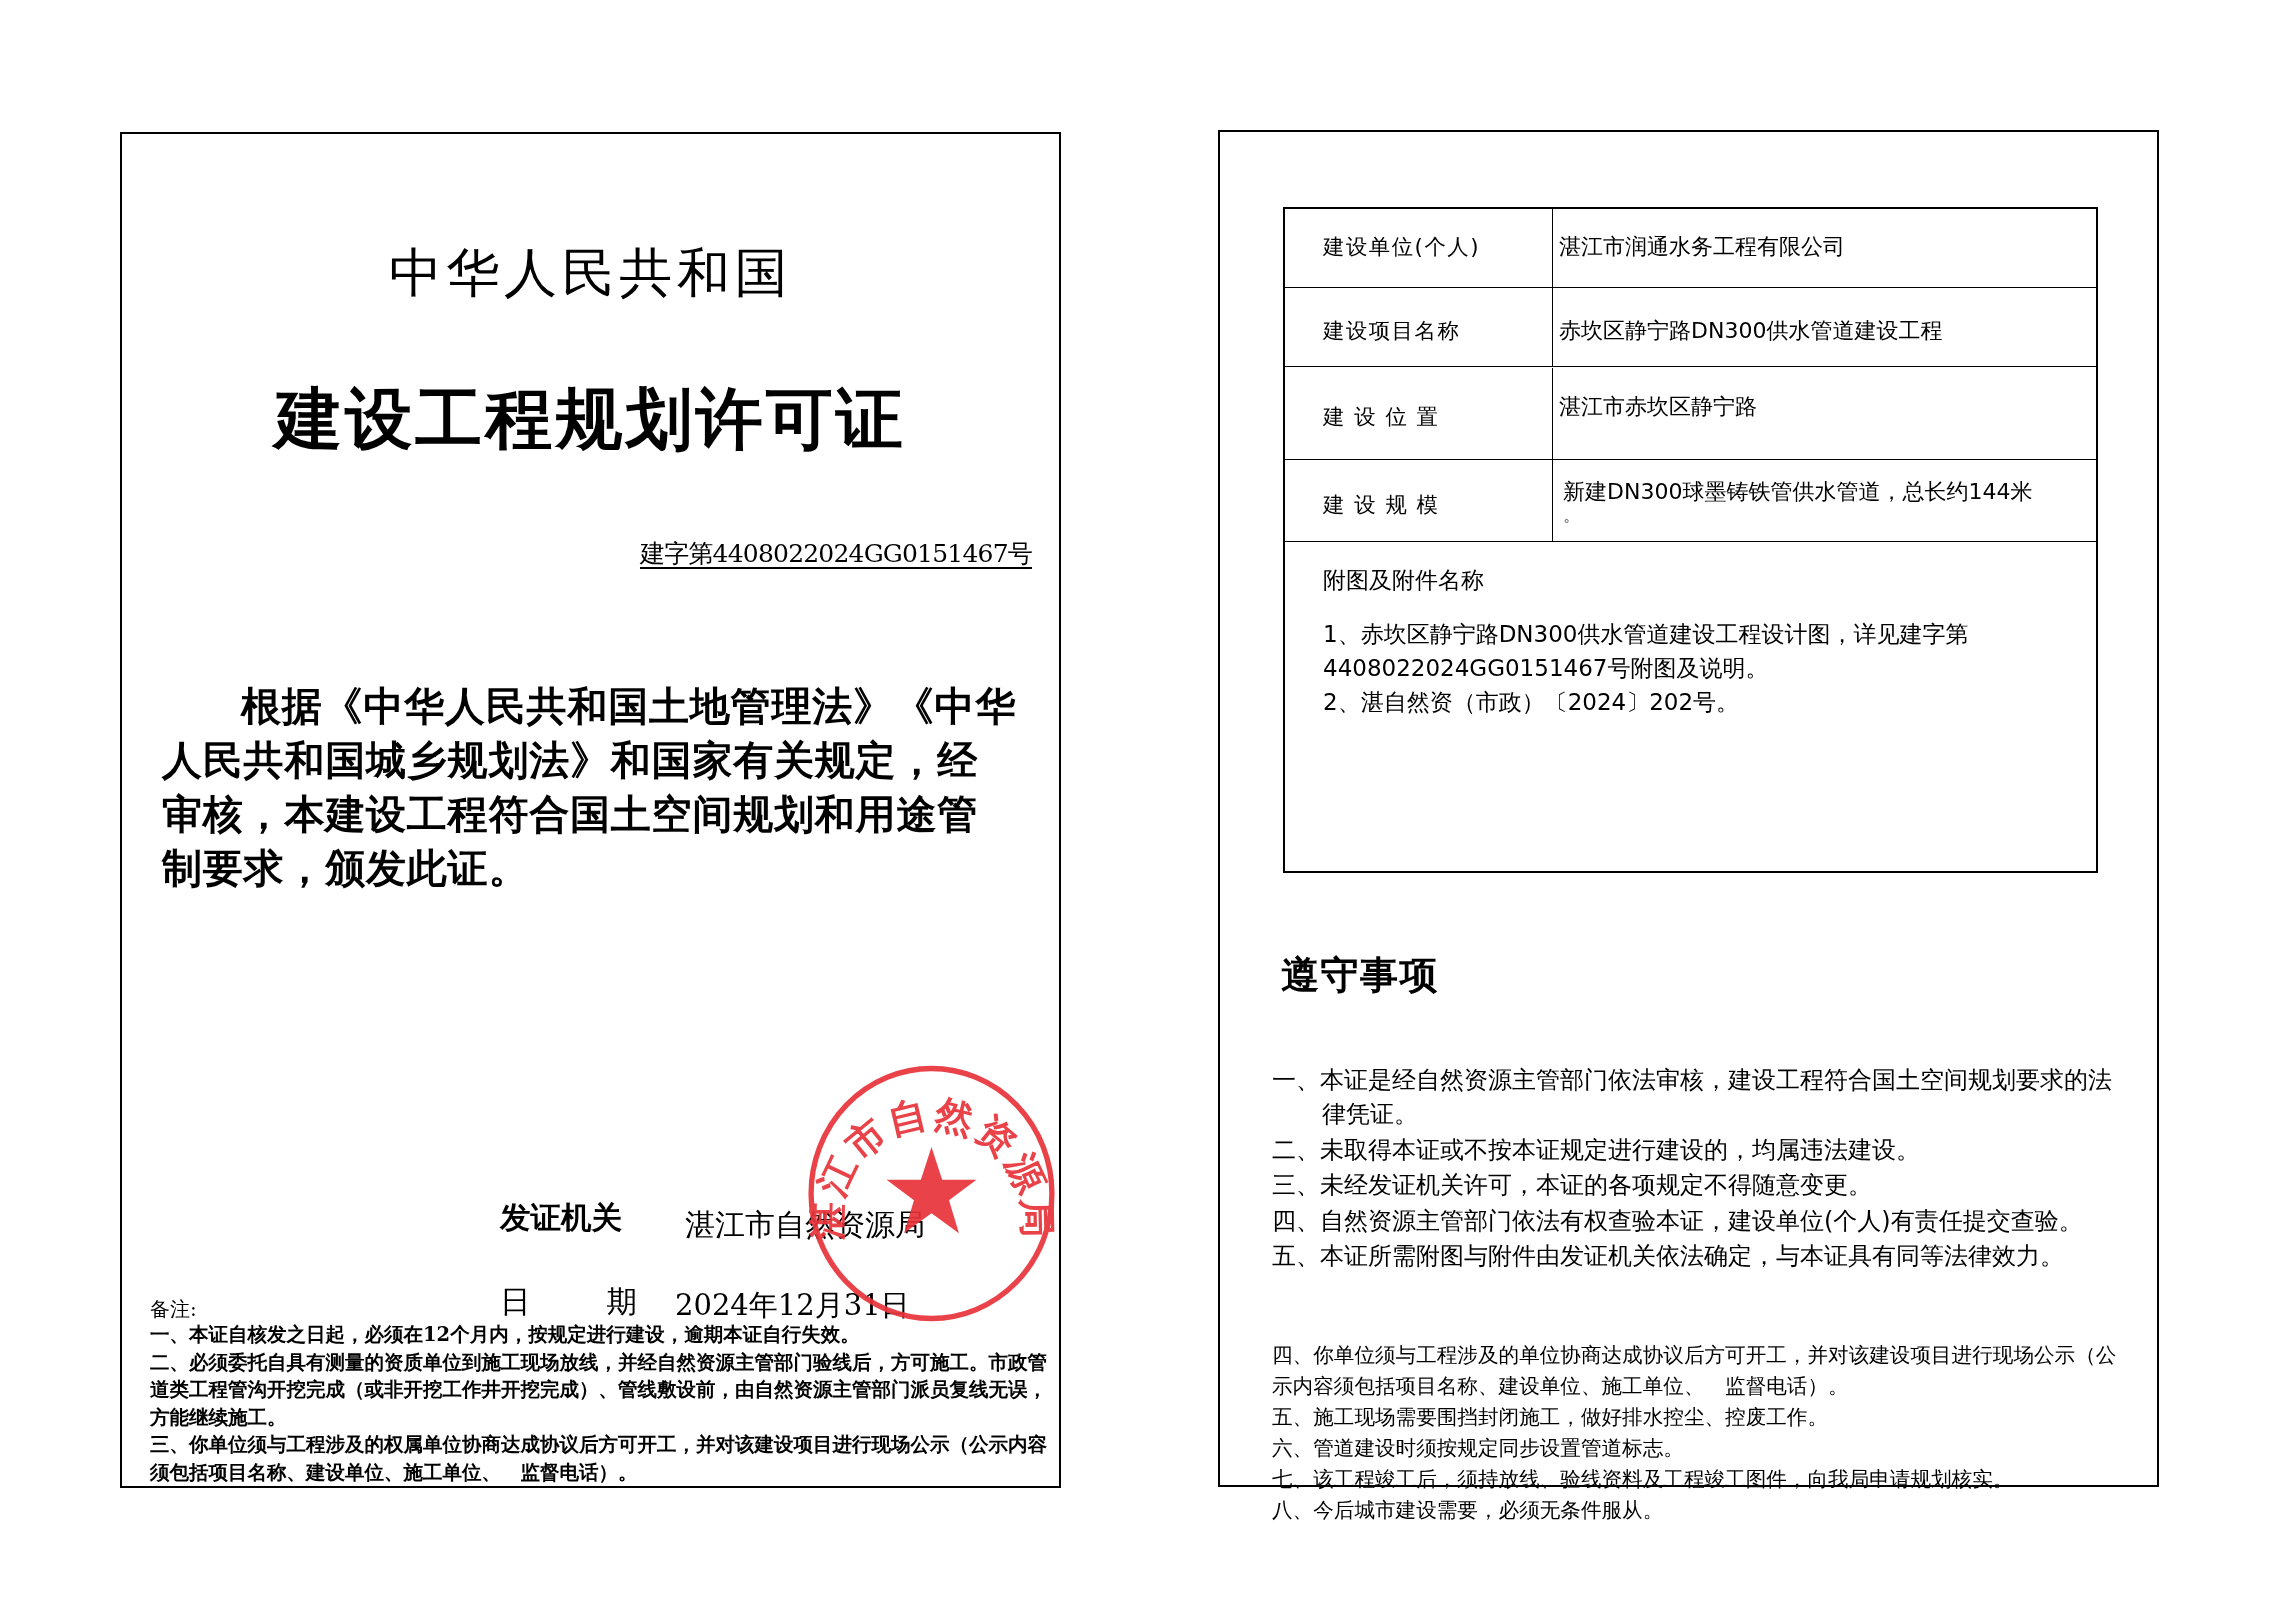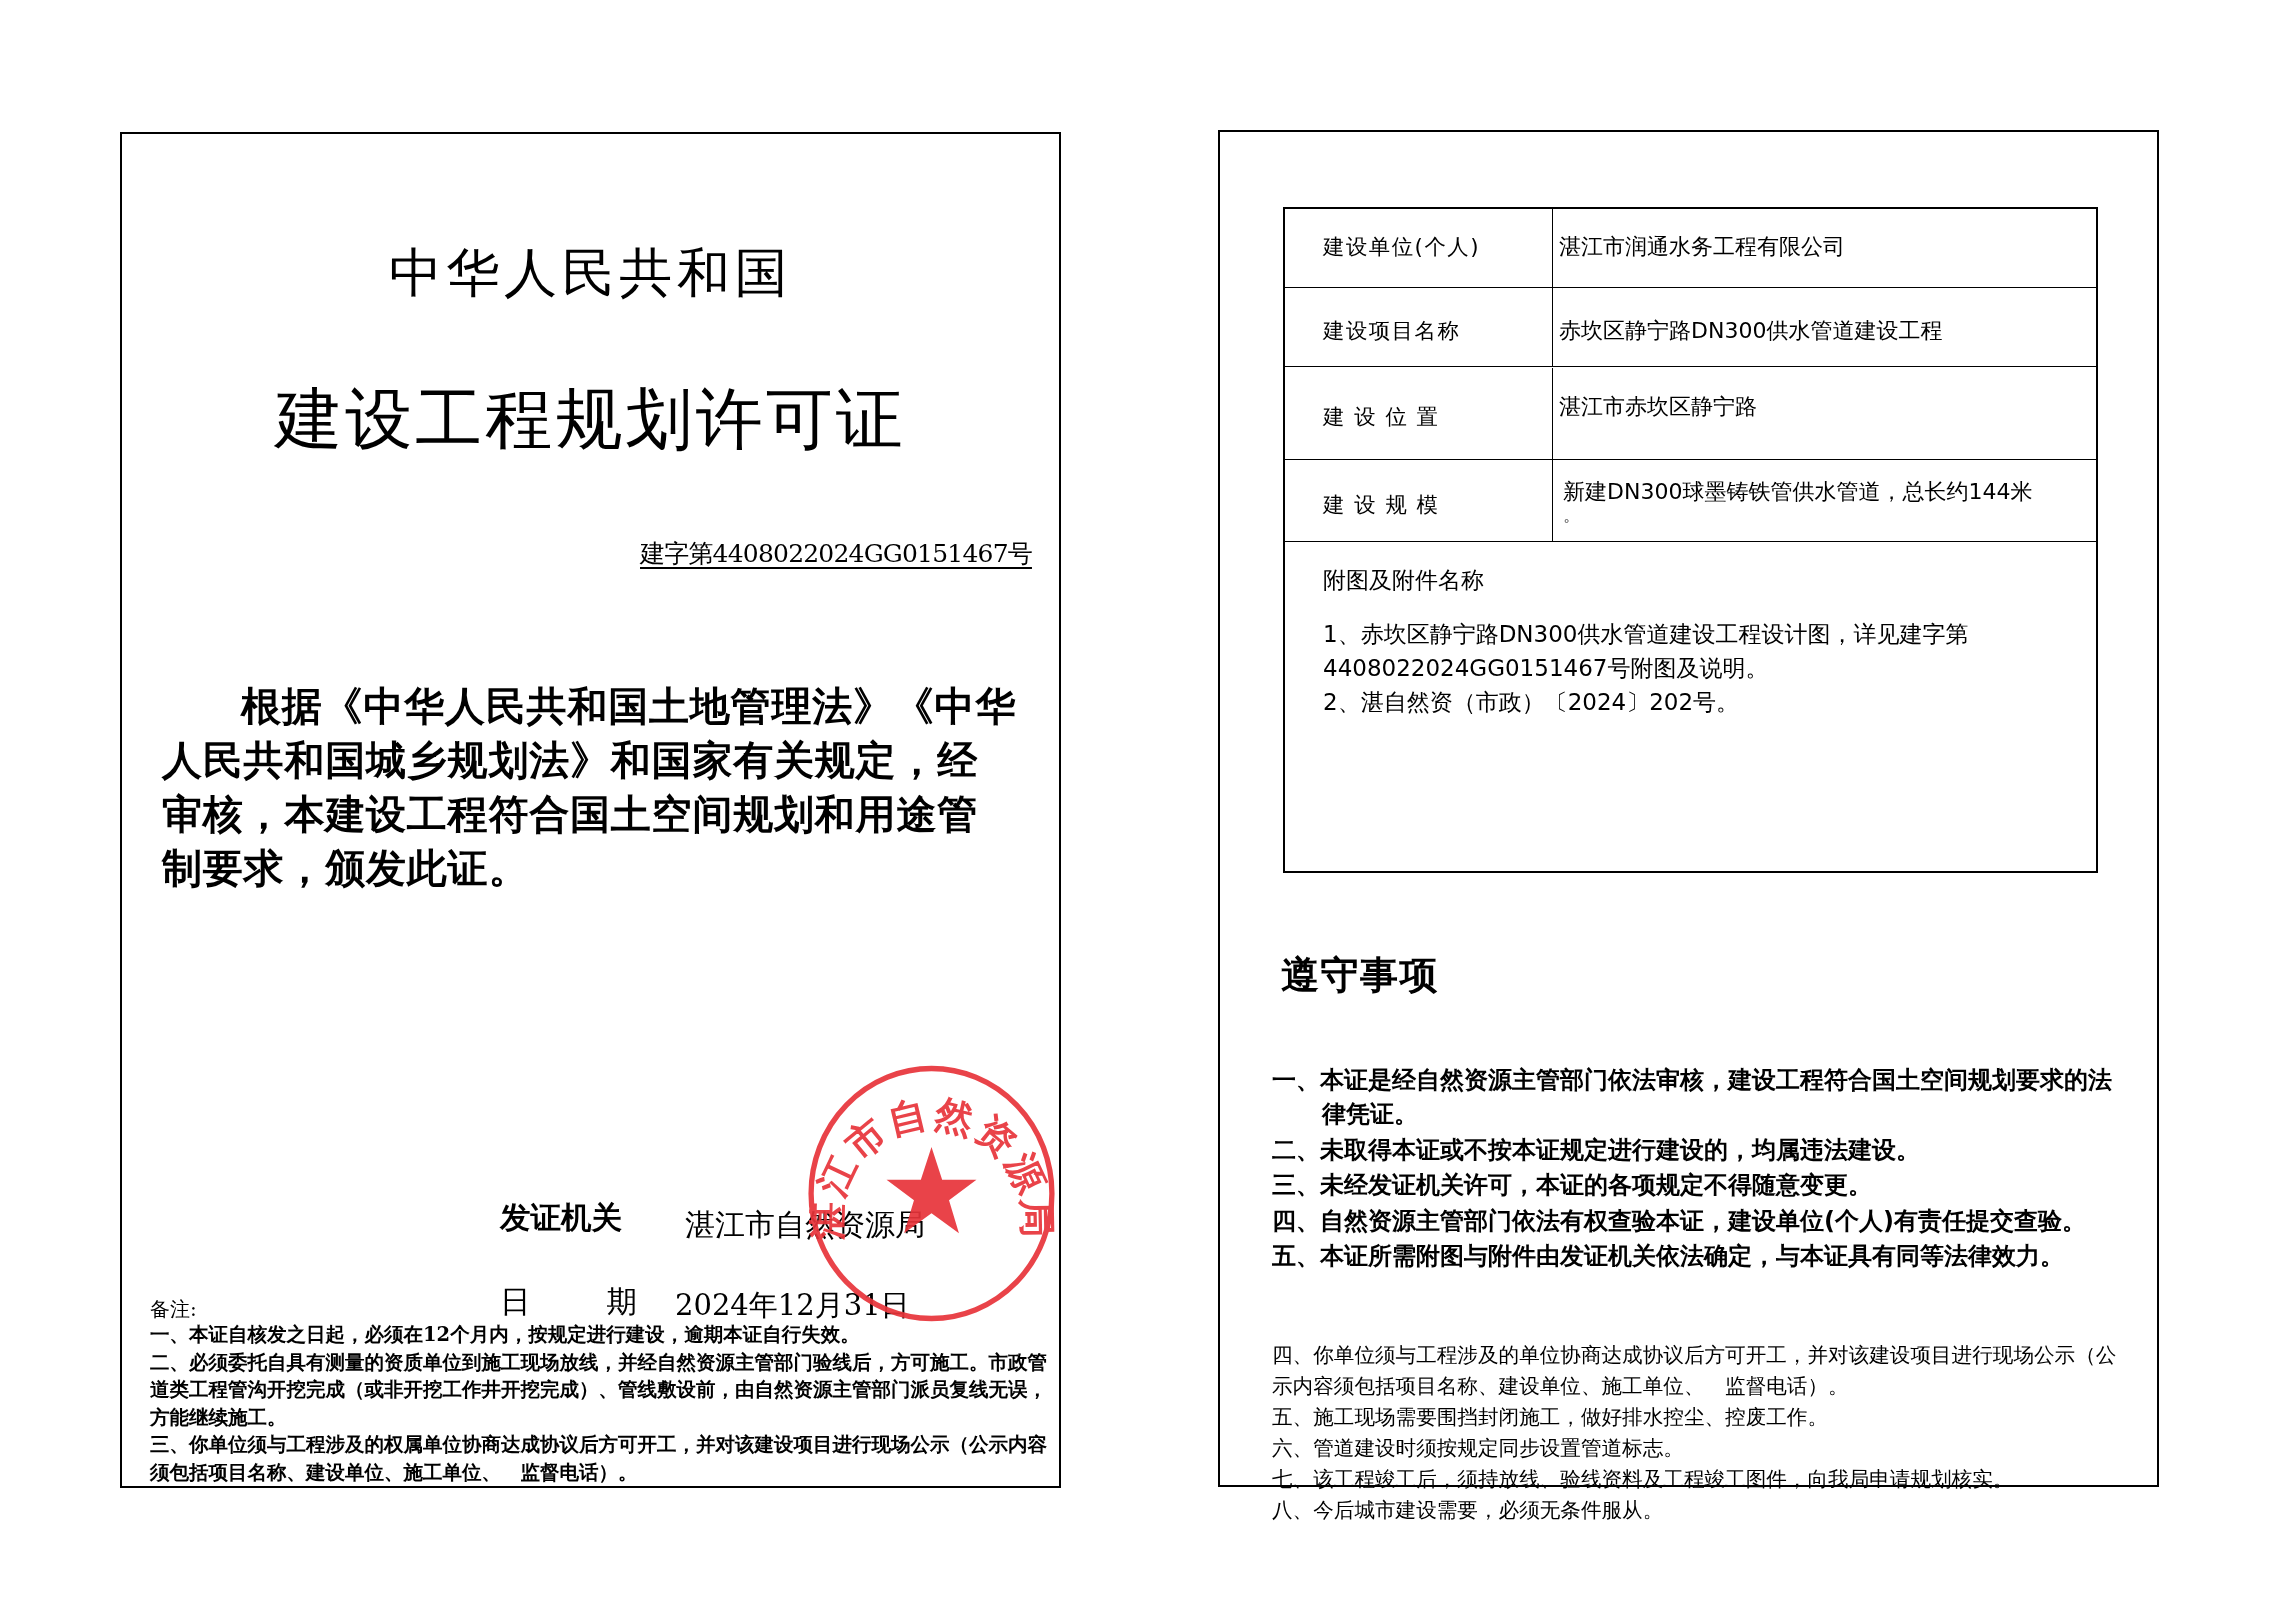--- a/index.html
+++ b/index.html
@@ -7,21 +7,21 @@
   .sans { font-family: "DejaVu Sans", "Liberation Sans", sans-serif; }
   .serif { font-family: "DejaVu Serif", "Liberation Serif", serif; }
   .abs { position: absolute; white-space: nowrap; }
 
   .page { position: absolute; border: 2.3px solid #000; box-sizing: border-box; background: #fff; }
   #page-left { left: 120px; top: 132px; width: 941px; height: 1356px; }
   #page-right { left: 1218px; top: 130px; width: 941px; height: 1357px; }
 
   
   .prc-title { left: 120px; width: 941px; top: 238px; text-align: center; font-size: 53px; letter-spacing: 4.6px; font-weight: 300; }
-  .permit-title { left: 120px; width: 941px; top: 374px; text-align: center; font-size: 67px; font-weight: 400; letter-spacing: 3.1px; }
+  .permit-title { left: 120px; width: 941px; top: 374px; text-align: center; font-size: 67px; font-weight: 700; letter-spacing: 3.1px; }
   .permit-no { left: 640px; top: 495px; font-size: 25px; text-decoration: underline; text-underline-offset: 4.6px; letter-spacing: -0.8px; margin-top: 42px; }
   .body-para { position: absolute; left: 162px; top: 679px; width: 855px; font-size: 40px; line-height: 54px; font-weight: 700; white-space: normal; text-indent: 79px; letter-spacing: 0.8px; }
   .issuer-label { left: 500px; top: 1198px; font-size: 30.5px; font-weight: 700; }
   .issuer-value { left: 685px; top: 1205px; font-size: 30px; }
   .date-label { left: 500px; top: 1282px; font-size: 30.5px; }
   .date-label span { display: inline-block; }
   .date-value { left: 675px; top: 1286px; font-size: 29px; }
   .remarks-label { left: 150px; top: 1296px; font-size: 20px; }
   .remarks { position: absolute; left: 150px; top: 1321px; width: 901px; font-size: 19.5px; line-height: 27.5px; white-space: normal; }
   .remarks div { white-space: normal; font-weight: bold; }
@@ -36,21 +36,21 @@
   .row .val { position: absolute; left: 274px; font-size: 22px; }
   .row .divider { position: absolute; left: 267px; top: 0; bottom: 0; border-left: 1.5px solid #000; }
   .row.r1 { top: 0; height: 79px; }
   .row.r2 { top: 79px; height: 79px; }
   .row.r3 { top: 159px; height: 92px; }
   .row.r4 { top: 251px; height: 82px; }
   .attach-title { position: absolute; left: 38px; top: 356px; font-size: 23px; }
   .attach-list { position: absolute; left: 38px; top: 408px; width: 763px; font-size: 23px; line-height: 34px; white-space: normal; }
 
   .notes-title { left: 1281px; top: 950px; font-size: 38px; font-weight: 700; letter-spacing: 1.5px; }
-  .notes-main { position: absolute; left: 1272px; top: 1063px; width: 847px; font-size: 24px; line-height: 34px; font-weight: 700; }
+  .notes-main { position: absolute; left: 1272px; top: 1063px; width: 847px; font-size: 24px; line-height: 34px; font-weight: 400; }
   .notes-main .item { white-space: normal; padding-left: 50px; text-indent: -50px; margin-bottom: 1.5px; }
   .notes-extra { position: absolute; left: 1272px; top: 1340px; width: 863px; font-size: 20.6px; line-height: 31px; }
   .notes-extra .item { white-space: normal; }
 </style>
 </head>
 <body>
 
 <div id="page-left" class="page"></div>
 
 <div class="abs serif prc-title">中华人民共和国</div>

